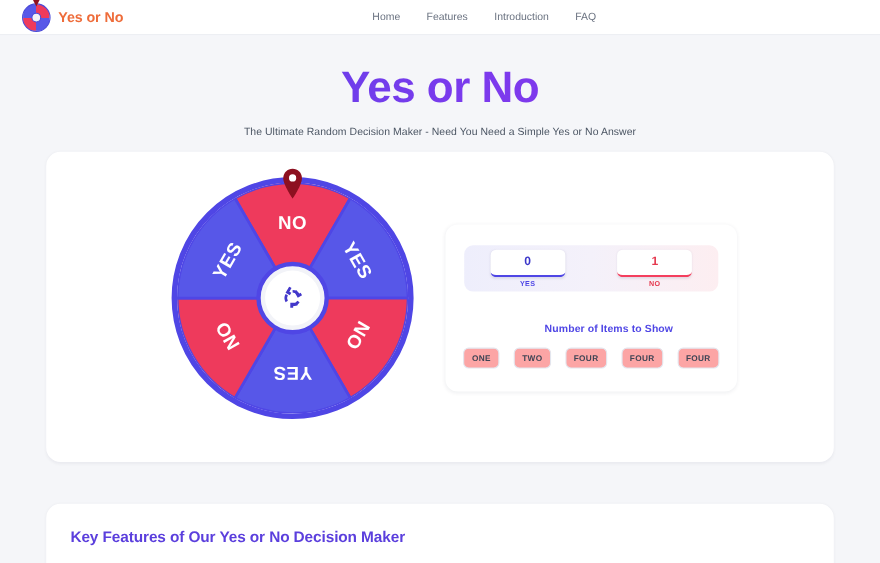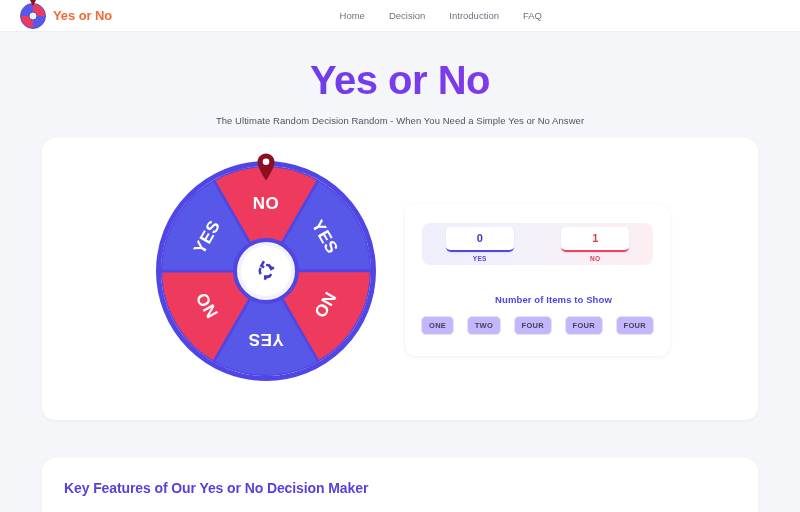--- a/index.html
+++ b/index.html
@@ -147,21 +147,21 @@
     position: absolute; left: 16px; top: 90px; width: 100%;
     text-align: center; font-size: 9.5px; font-weight: bold;
     color: #4f46e5; letter-spacing: 0.1px;
   }
   .items-row {
     position: absolute; left: 16px; top: 112px;
     width: 233px; display: flex; justify-content: space-between;
   }
   .item-btn {
     height: 19px; padding: 0 7px;
-    background: #c4b5fd; border: 1px solid #e3e6ee; border-radius: 5px;
+    background: #fca5a5; border: 1px solid #e3e6ee; border-radius: 5px;
     font-size: 7.5px; font-weight: bold; color: #3d4454; letter-spacing: 0.3px;
     display: flex; align-items: center; justify-content: center;
     cursor: pointer; white-space: nowrap;
     font-family: "Liberation Sans", sans-serif;
   }
 
   
   .features-card {
     position: absolute; left: 42px; top: 458px;
     width: 716px; height: 80px;
@@ -182,29 +182,29 @@
   <div class="header">
     <div class="brand">
       <div class="brand-logo">
         <div class="pin"></div>
         <div class="hub"></div>
       </div>
       <div class="brand-name">Yes or No</div>
     </div>
     <div class="nav">
       <a href="#">Home</a>
-      <a href="#">Decision</a>
+      <a href="#">Features</a>
       <a href="#">Introduction</a>
       <a href="#">FAQ</a>
     </div>
   </div>
 
   <div class="hero">
     <div class="hero-title">Yes or No</div>
-    <div class="hero-sub">The Ultimate Random Decision Random - When You Need a Simple Yes or No Answer</div>
+    <div class="hero-sub">The Ultimate Random Decision Maker - Need You Need a Simple Yes or No Answer</div>
   </div>
 
   <div class="main-card"></div>
 
   <div class="wheel-wrap">
     <div class="wheel">
       <svg viewBox="0 0 210 210">
         <g id="wheel-slices">
             <path d="M 105 105 L 52.50000000000002 14.06733260263394 A 105 105 0 0 1 157.5 14.067332602633954 Z" fill="#ee3a5c" stroke="#4f46e5" stroke-width="2.5"></path>
             <path d="M 105 105 L 157.5 14.067332602633954 A 105 105 0 0 1 210 105 Z" fill="#5757e8" stroke="#4f46e5" stroke-width="2.5"></path>

